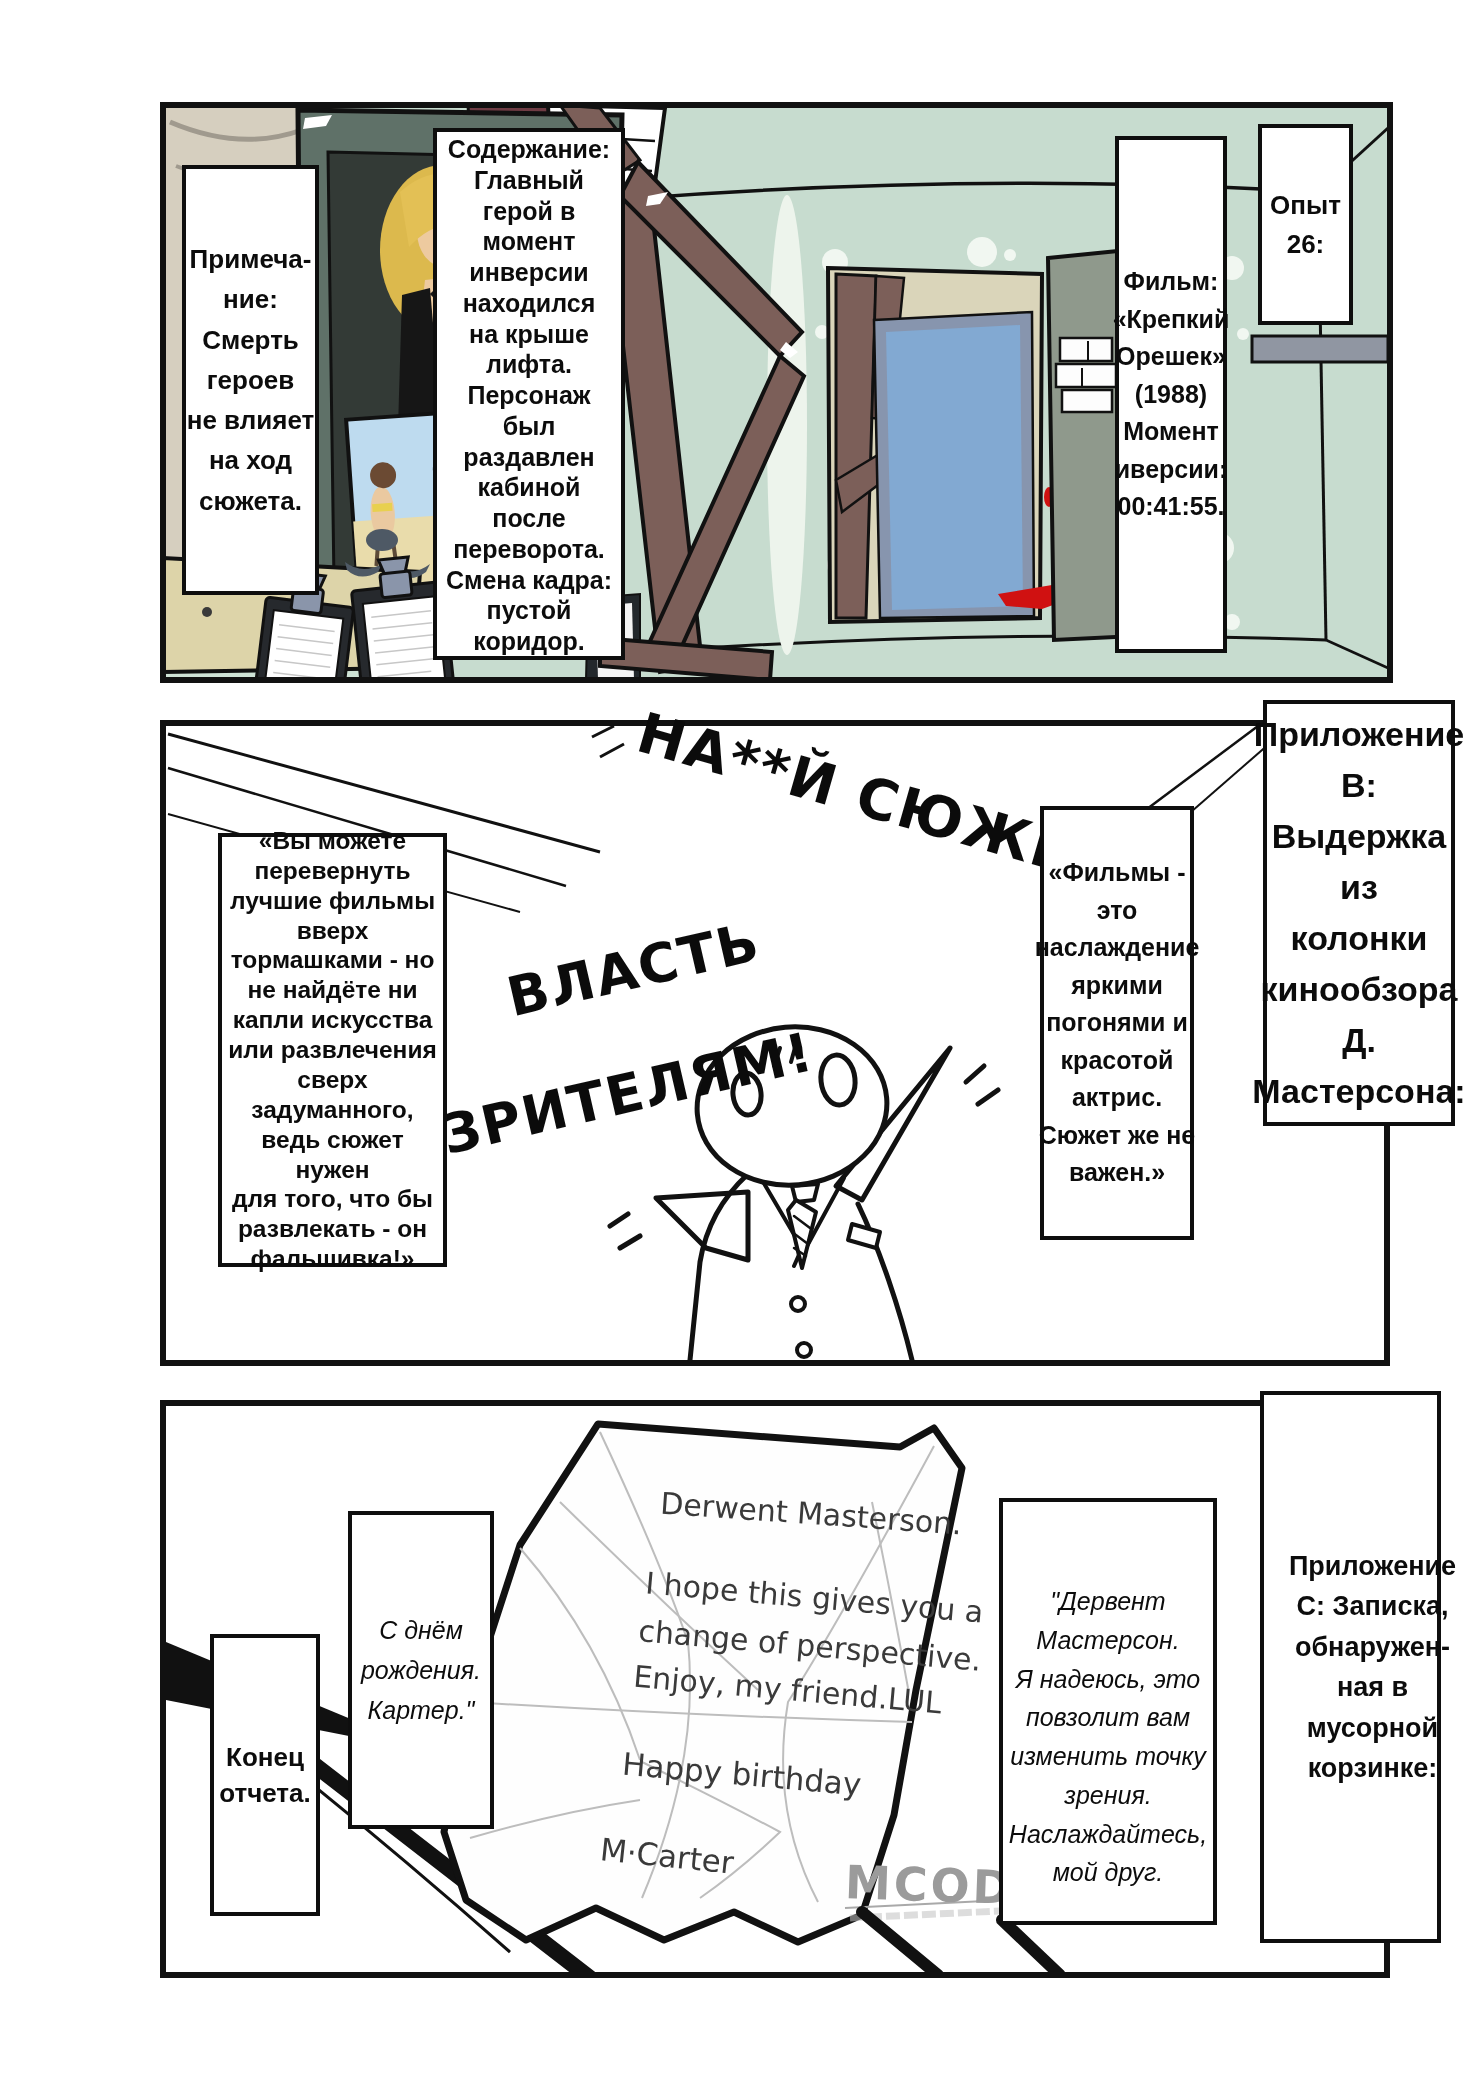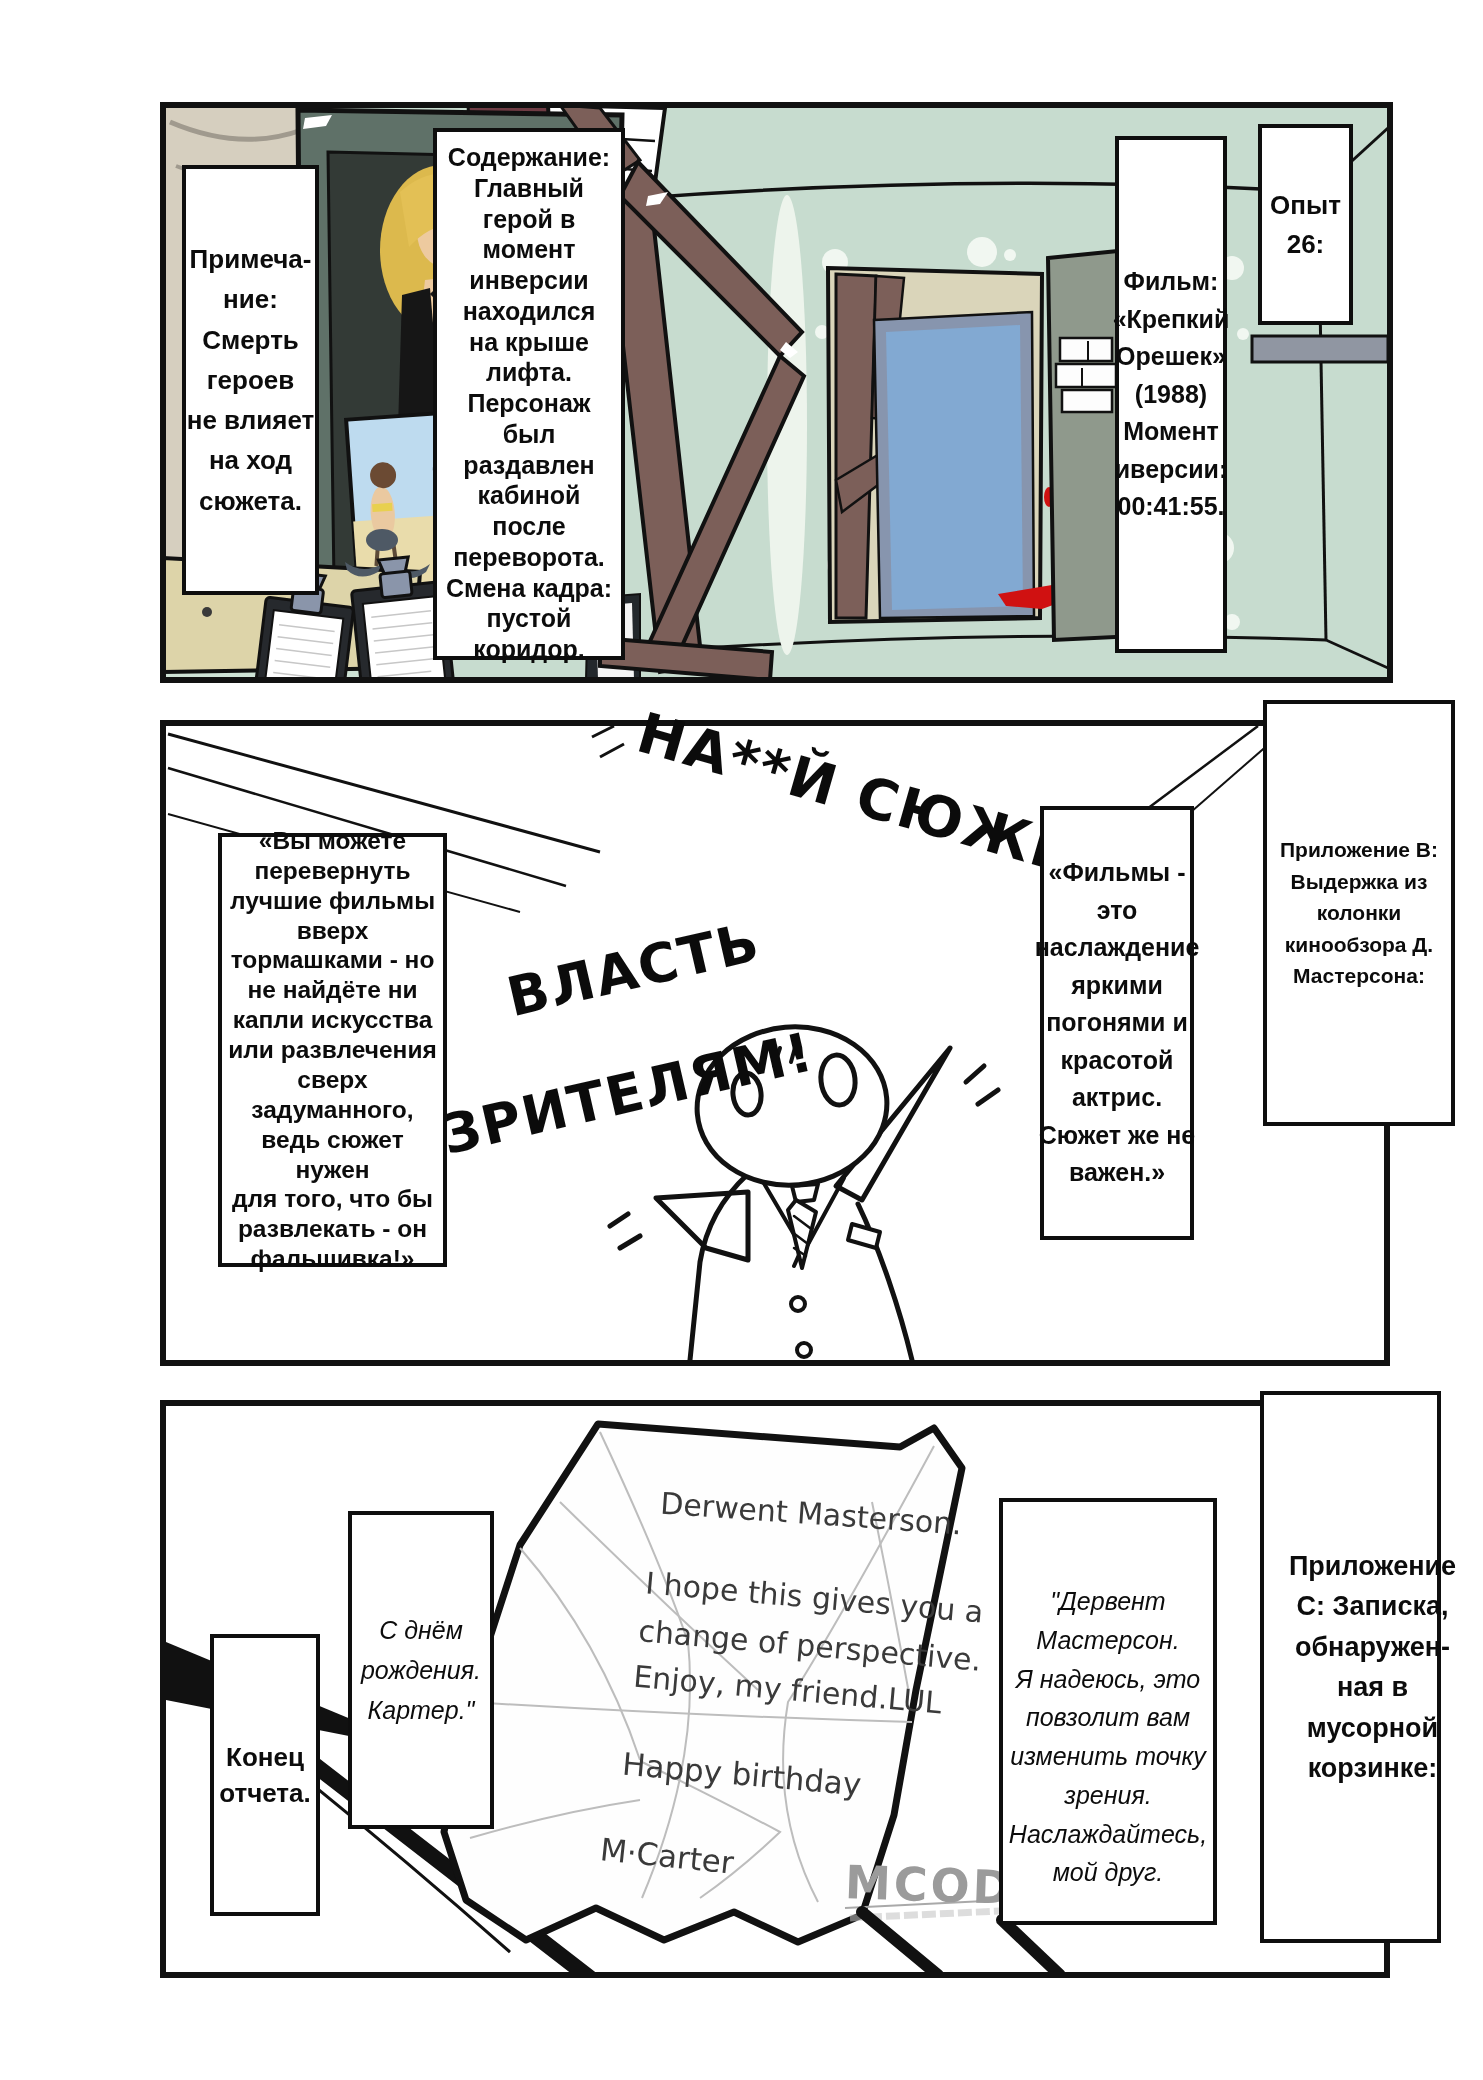--- a/index.html
+++ b/index.html
@@ -7,26 +7,26 @@
   #art{position:absolute;left:0;top:0;z-index:1;}
   .tbox{position:absolute;z-index:3;background:#ffffff;border:4px solid #0e0e0e;display:flex;align-items:center;justify-content:center;text-align:center;white-space:pre-line;color:#0c0c0c;box-sizing:border-box;}
   .bold{font-weight:bold;}
   .ital{font-style:italic;}
   .topalign{align-items:flex-start;}
   .shout{position:absolute;z-index:2;font-family:"DejaVu Sans",sans-serif;font-weight:bold;color:#0b0b0b;white-space:nowrap;letter-spacing:2px;}
   .noteline{position:absolute;z-index:2;font-family:"DejaVu Sans",sans-serif;color:#3a3a3a;white-space:nowrap;}
   .logo{position:absolute;z-index:2;font-family:"DejaVu Sans",sans-serif;font-weight:bold;color:#9b9b9b;letter-spacing:3px;}
   
   #b-note{left:182px;top:165px;width:137px;height:430px;font-size:26px;line-height:1.55;}
-  #b-content{left:433px;top:128px;width:192px;height:532px;font-size:25px;line-height:1.23;padding-top:10px;}
+  #b-content{left:433px;top:128px;width:192px;height:532px;font-size:25px;line-height:1.23;padding-top:2px;}
   #b-film{left:1115px;top:136px;width:112px;height:517px;font-size:25px;line-height:1.5;}
   #b-exp{left:1258px;top:124px;width:95px;height:201px;font-size:26px;line-height:1.5;}
   #b-critic{left:218px;top:833px;width:229px;height:434px;font-size:24.5px;line-height:1.22;}
   #b-viewer{left:1040px;top:806px;width:154px;height:434px;font-size:25px;line-height:1.5;}
-  #b-appb{left:1263px;top:700px;width:192px;height:426px;font-size:21px;line-height:1.5;}
+  #b-appb{left:1263px;top:700px;width:192px;height:426px;font-size:34px;line-height:1.5;}
   #b-end{left:210px;top:1634px;width:110px;height:282px;font-size:26px;line-height:1.4;}
   #b-bday{left:348px;top:1511px;width:146px;height:318px;font-size:25px;line-height:1.6;}
   #b-transl{left:999px;top:1498px;width:218px;height:427px;font-size:25px;line-height:1.55;padding-top:80px;}
   #b-appc{left:1260px;top:1391px;width:181px;height:552px;font-size:27px;line-height:1.5;padding-left:44px;}
   #shout1{left:630px;top:766px;font-size:56px;transform:rotate(16deg);}
   #shout2{left:505px;top:938px;font-size:54px;transform:rotate(-13deg);}
   #shout3{left:438px;top:1062px;font-size:54px;transform:rotate(-13deg);}
   #nl0{left:660px;top:1496px;font-size:30px;transform:rotate(4deg);}
   #nl1{left:645px;top:1580px;font-size:30px;transform:rotate(5deg);}
   #nl2{left:638px;top:1628px;font-size:30px;transform:rotate(5deg);}

